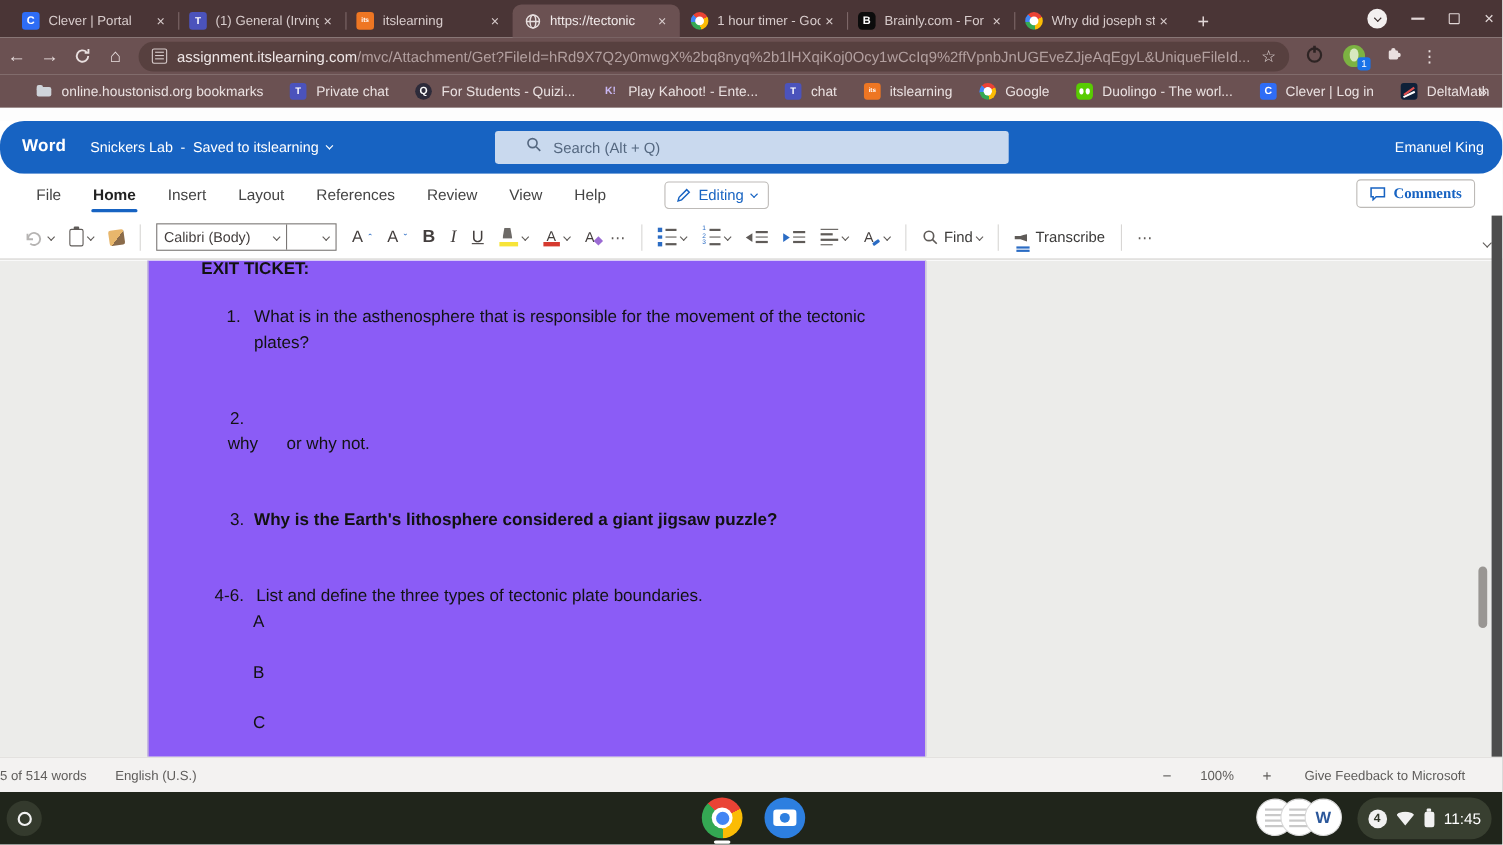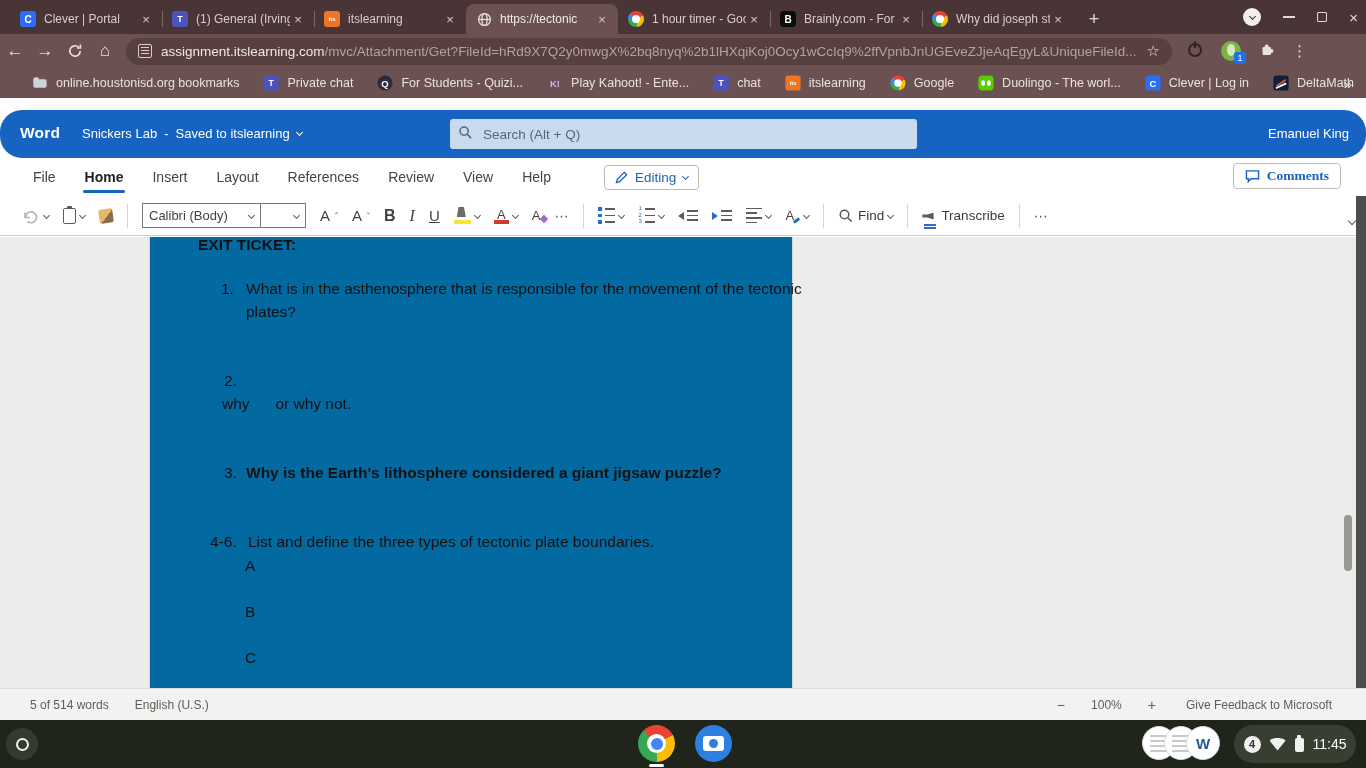--- a/index.html
+++ b/index.html
@@ -61,21 +61,21 @@
   .bm .favicon { transform:scale(0.95); }
   .bm-overflow { position:absolute; right:14px; font-size:15px; color:#eae1e1; }
 
   .page-gap { position:absolute; left:0; top:98px; width:1366px; height:12px; background:#fdfdfd; }
 
   
   .word-header { position:absolute; left:0; top:110px; width:1366px; height:48px; background:#1763c2; color:#fff;border-radius:22px; }
   .word-logo { position:absolute; left:20px; top:14px; font-size:15.5px; font-weight:bold; letter-spacing:0.2px; }
   .doc-title-group { position:absolute; left:82px; top:16px; font-size:13px; display:flex; align-items:center; gap:7px; }
   .doc-title-group .chev { border-color:#fff; width:5px; height:5px; margin-top:-2px; }
-  .word-search { position:absolute; left:450px; top:9px; width:467px; height:30px; background:#c9d9ee; border-radius:3px; display:flex; align-items:center; padding-left:8px; gap:10px; }
+  .word-search { position:absolute; left:450px; top:9px; width:467px; height:30px; background:#c9d9ee; border-radius:3px; display:flex; align-items:center; padding-left:28px; gap:10px; }
   .word-search input { border:none; outline:none; background:transparent; font-size:13.5px; color:#42597a; width:380px; font-family:"Liberation Sans",sans-serif; }
   .word-search input::placeholder { color:#556880; opacity:1; }
   .user-name { position:absolute; right:17px; top:16px; font-size:13px; }
 
   
   .ribbon-tabs { position:absolute; left:0; top:158px; width:1366px; height:38px; background:#fff; display:flex; align-items:center; gap:29px; padding-left:33px; font-size:14px; color:#444; }
   .rtab { position:relative; height:38px; display:flex; align-items:center; cursor:pointer; }
   .rtab.active { color:#222; font-weight:bold; }
   .rtab.active::after { content:""; position:absolute; left:-2px; right:-2px; bottom:3px; height:3px; background:#1763c2; border-radius:2px; }
   .editing-btn { margin-left:24px; display:flex; align-items:center; gap:7px; border:1px solid #bdbab7; border-radius:4px; padding:4px 10px; color:#1763c2; font-size:13.5px; cursor:pointer; }
@@ -123,29 +123,29 @@
   .styles-ico { position:relative; font-size:13px; padding-right:6px; }
   .styles-ico::after { content:""; position:absolute; right:0; bottom:1px; width:7px; height:3px; background:#2b6cc4; transform:rotate(-35deg); border-radius:1px; }
   .speaker { position:relative; width:15px; height:14px; }
   .speaker::before { content:""; position:absolute; left:0; top:4px; width:12px; height:7px; background:#5f5b58; clip-path:polygon(0 30%, 35% 30%, 75% 0, 75% 100%, 35% 70%, 0 70%); width:15px;}
   .speaker::after { content:""; position:absolute; left:2px; bottom:-3px; width:12px; height:1.6px; background:#2b6cc4; box-shadow:0 3px 0 #2b6cc4; }
   .tb-label { font-size:13.5px; color:#3b3a39; }
   .collapse-chev { position:absolute; right:11px; top:22px; }
 
   
   .canvas { position:absolute; left:0; top:237px; width:1366px; height:451px; background:#ececea; }
-  .page { position:absolute; left:149px; top:0; width:644px; height:451px; background:#0369a1; border-left:1px solid #d6d4d2; border-right:1px solid #d6d4d2; font-size:15.5px; color:#121212; line-height:23px; }
+  .page { position:absolute; left:134px; top:0; width:708px; height:451px; background:#8b5cf6; border-left:1px solid #d6d4d2; border-right:1px solid #d6d4d2; font-size:15.5px; color:#121212; line-height:23px; }
   .page .abs { position:absolute; white-space:pre; }
   .doc-heading { font-weight:bold; }
   .vscroll-thumb { position:absolute; left:1344px; top:278px; width:8px; height:56px; background:#999693; border-radius:4px; }
   .right-strip { position:absolute; left:1356px; top:196px; width:10px; height:524px; background:#4d4d4d; }
 
   
   .statusbar { position:absolute; left:0; top:688px; width:1366px; height:32px; background:#f3f2f1; border-top:1px solid #e1dfdd; display:flex; align-items:center; font-size:12px; color:#5f5d5b; }
-  .sb-left { display:flex; align-items:center; gap:26px; margin-left:30px; }
+  .sb-left { display:flex; align-items:center; gap:26px; }
   .sb-right { position:absolute; right:34px; display:flex; align-items:center; gap:30px; }
   .zoomctl { display:flex; align-items:center; gap:26px; font-size:14px; }
 
   
   .shelf { position:absolute; left:0; top:720px; width:1366px; height:48px; background:#20251b; }
   .launcher { position:absolute; left:6px; top:8px; width:32px; height:32px; border-radius:50%; background:#343a2d; display:flex; align-items:center; justify-content:center; }
   .launcher i { width:13px; height:13px; border:2px solid #f1f1f1; border-radius:50%; }
   .shelf-center { position:absolute; left:638px; top:5px; display:flex; gap:20px; }
   .chrome-logo { position:relative; width:37px; height:37px; border-radius:50%; background:conic-gradient(from -45deg,#ea4335 0 30%,#fbbc05 30% 62%,#34a853 62% 100%); }
   .chrome-logo::before { content:""; position:absolute; left:9px; top:9px; width:19px; height:19px; background:#fff; border-radius:50%; }

